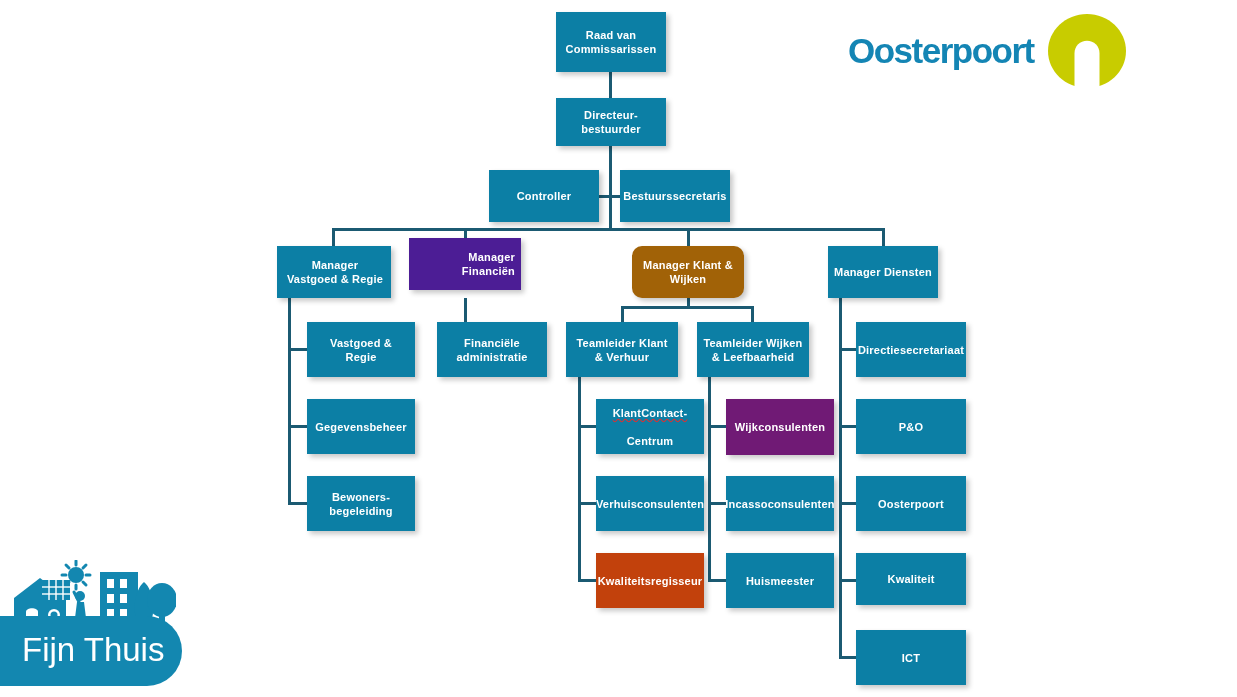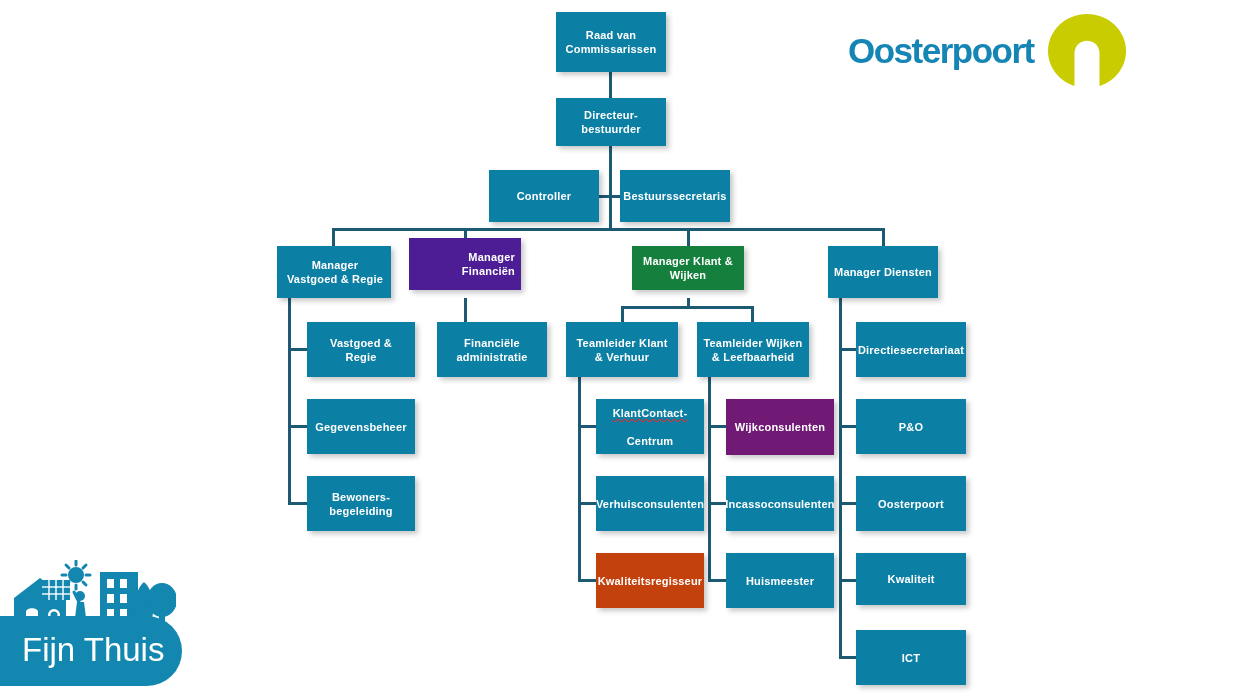--- a/index.html
+++ b/index.html
@@ -146,21 +146,21 @@
       </div>
       <div class="node" style="left: 620px; top: 170px; width: 110px; height: 52px; background: rgb(12, 127, 165); color: rgb(255, 255, 255);">
         <span>Bestuurssecretaris</span>
       </div>
       <div class="node" style="left: 277px; top: 246px; width: 114px; height: 52px; background: rgb(12, 127, 165); color: rgb(255, 255, 255); padding-left: 8px;">
         <span>Manager Vastgoed &amp; Regie</span>
       </div>
       <div class="node" style="left: 409px; top: 238px; width: 112px; height: 52px; background: #4c1d95; color: rgb(255, 255, 255); text-align: right;">
         <span>Manager Financiën</span>
       </div>
-      <div class="node" style="left: 632px; top: 246px; width: 112px; height: 44px; background: #15803d; color: rgb(255, 255, 255);">
+      <div class="node" style="left: 632px; top: 246px; width: 112px; height: 52px; background: #a16207; color: rgb(255, 255, 255); border-radius: 10px;">
         <span>Manager Klant &amp; Wijken</span>
       </div>
       <div class="node" style="left: 828px; top: 246px; width: 110px; height: 52px; background: rgb(12, 127, 165); color: rgb(255, 255, 255);">
         <span>Manager Diensten</span>
       </div>
       <div class="node" style="left: 566px; top: 322px; width: 112px; height: 55px; background: rgb(12, 127, 165); color: rgb(255, 255, 255);">
         <span>Teamleider Klant &amp; Verhuur</span>
       </div>
       <div class="node" style="left: 697px; top: 322px; width: 112px; height: 55px; background: rgb(12, 127, 165); color: rgb(255, 255, 255);">
         <span>Teamleider Wijken &amp; Leefbaarheid</span>

